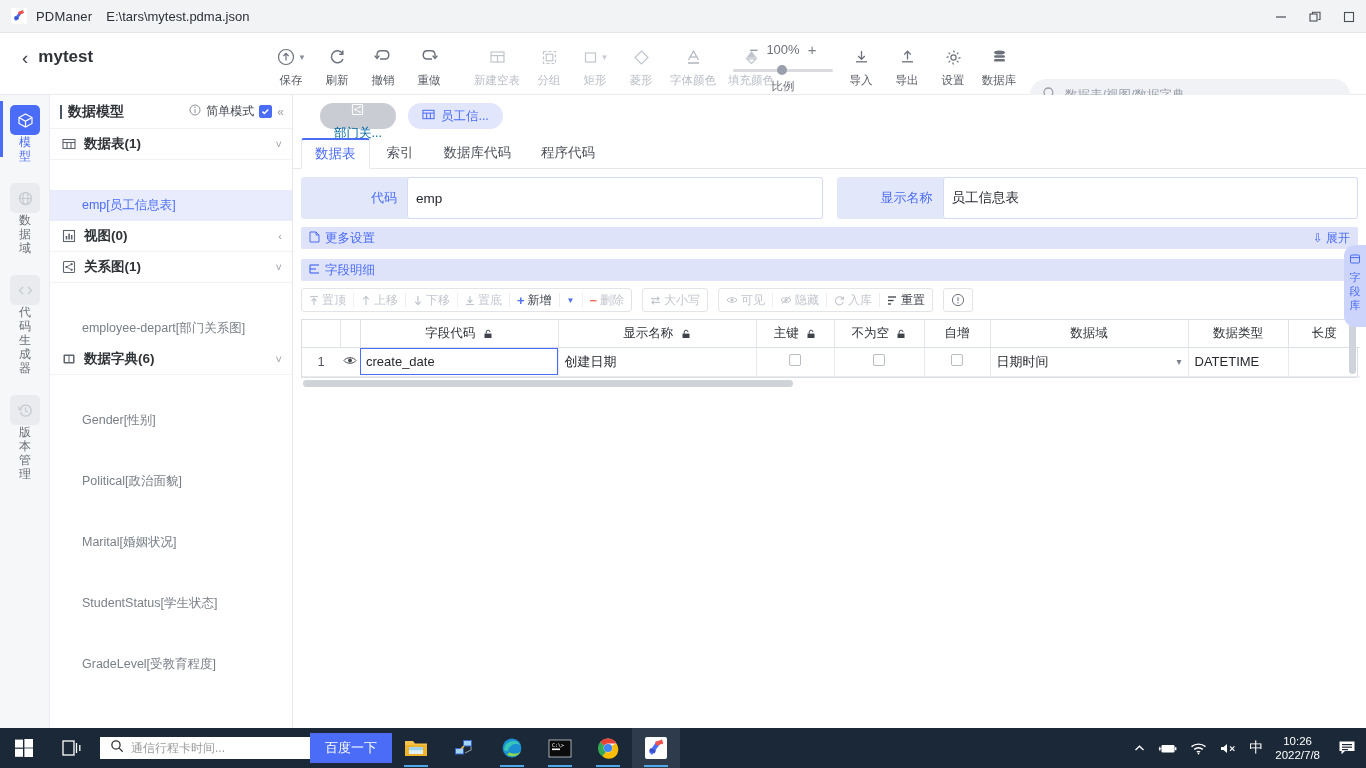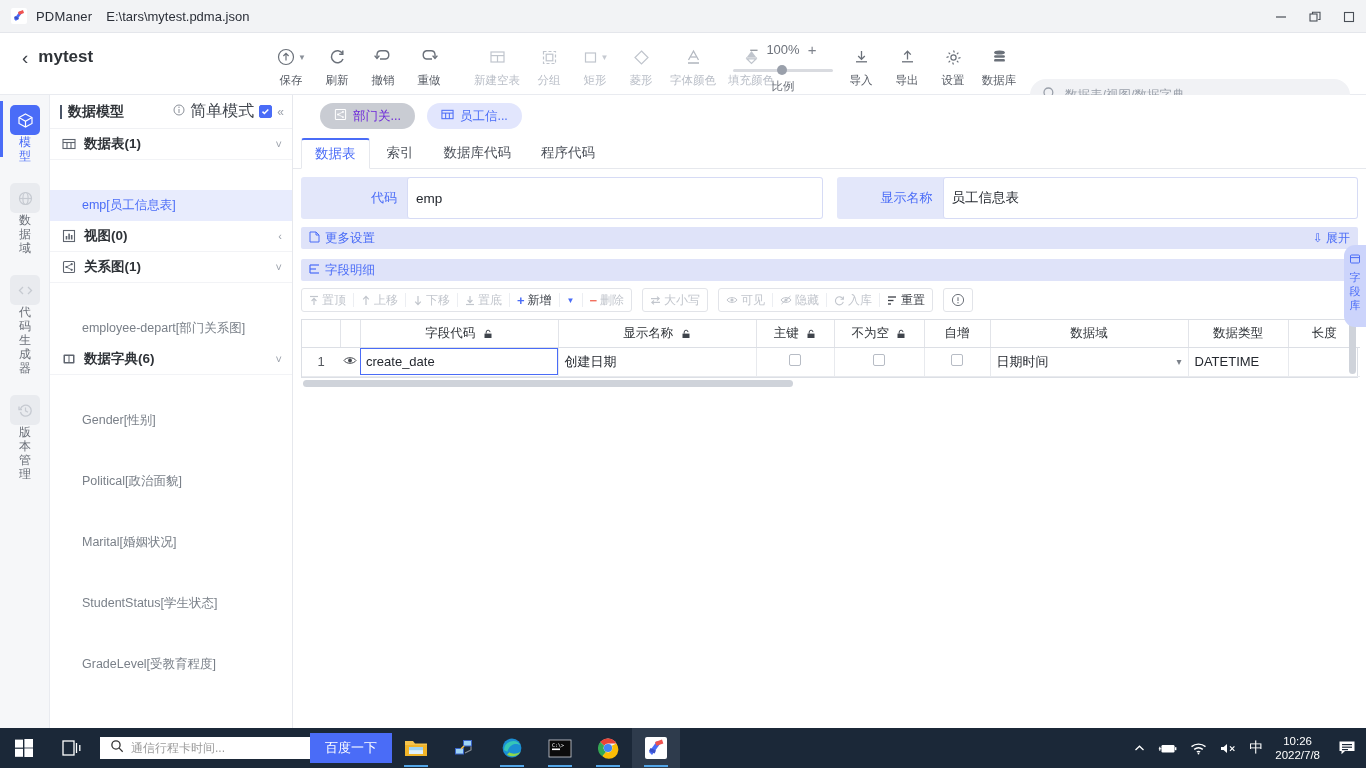--- a/index.html
+++ b/index.html
@@ -106,21 +106,21 @@
     position: absolute; top: 95px; left: 50px; width: 243px; height: 633px;
     background: #fff; border-right: 1px solid #e6e8ed;
   }
   .tree-head {
     height: 34px; display: flex; align-items: center; padding: 0 8px 0 10px; gap: 6px;
     border-bottom: 1px solid #f0f1f4;
   }
   .tree-head .mark { width: 2px; height: 14px; background: #4a5568; }
   .tree-head .ttl { font-size: 14px; font-weight: bold; color: #2f3338; }
   .tree-head .rt { margin-left: auto; display: flex; align-items: center; gap: 5px; }
-  .tree-head .rt .lbl { font-size: 16px; color: #41464e; font-family: Liberation Serif, serif; }
+  .tree-head .rt .lbl { font-size: 12px; color: #41464e; font-family: Liberation Serif, serif; }
   .tree-head .info { font-size: 12px; color: #8b9099; }
   .chk {
     width: 13px; height: 13px; border-radius: 2px; background: #4a6cf7; border: 1px solid #4a6cf7;
     display: flex; align-items: center; justify-content: center;
   }
   .chk svg { display: block; }
   .collapse { color: #9aa0aa; font-size: 12px; }
 
   .grp {
     height: 31px; display: flex; align-items: center; gap: 8px; padding: 0 10px 0 12px;
@@ -139,21 +139,21 @@
   
   .main {
     position: absolute; top: 95px; left: 293px; width: 1073px; height: 633px;
     background: #fff;
   }
   .objtabs { height: 42px; display: flex; align-items: center; padding-left: 27px; gap: 12px; }
   .objtab {
     height: 26px; border-radius: 13px; display: flex; align-items: center; gap: 6px;
     padding: 0 14px; font-size: 12.5px;
   }
-  .objtab.grey { background: #c9ccd3; color: #6d28d9; }
+  .objtab.grey { background: #c9ccd3; color: #0369a1; flex-direction: column; }
   .objtab.blue { background: #e2e6fd; color: #4a6cf7; }
 
   .subtabs {
     height: 32px; border-bottom: 1px solid #e6e8ed; display: flex; align-items: flex-end;
     padding-left: 8px; gap: 4px; position: relative;
   }
   .subtab {
     height: 31px; padding: 0 13px; display: flex; align-items: center;
     font-size: 13.5px; color: #4d525b;
   }

